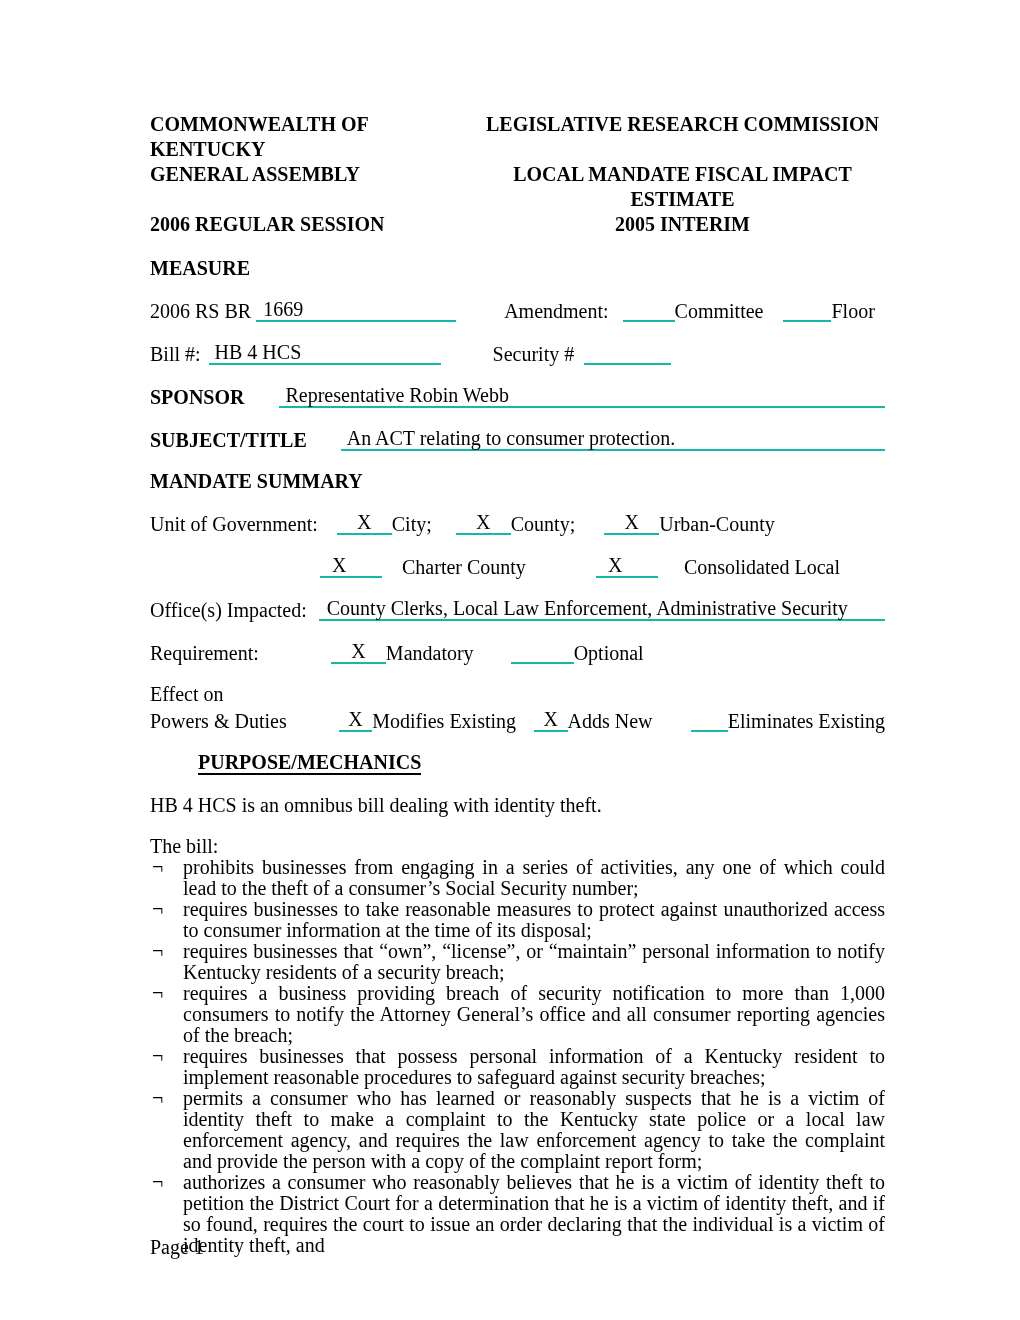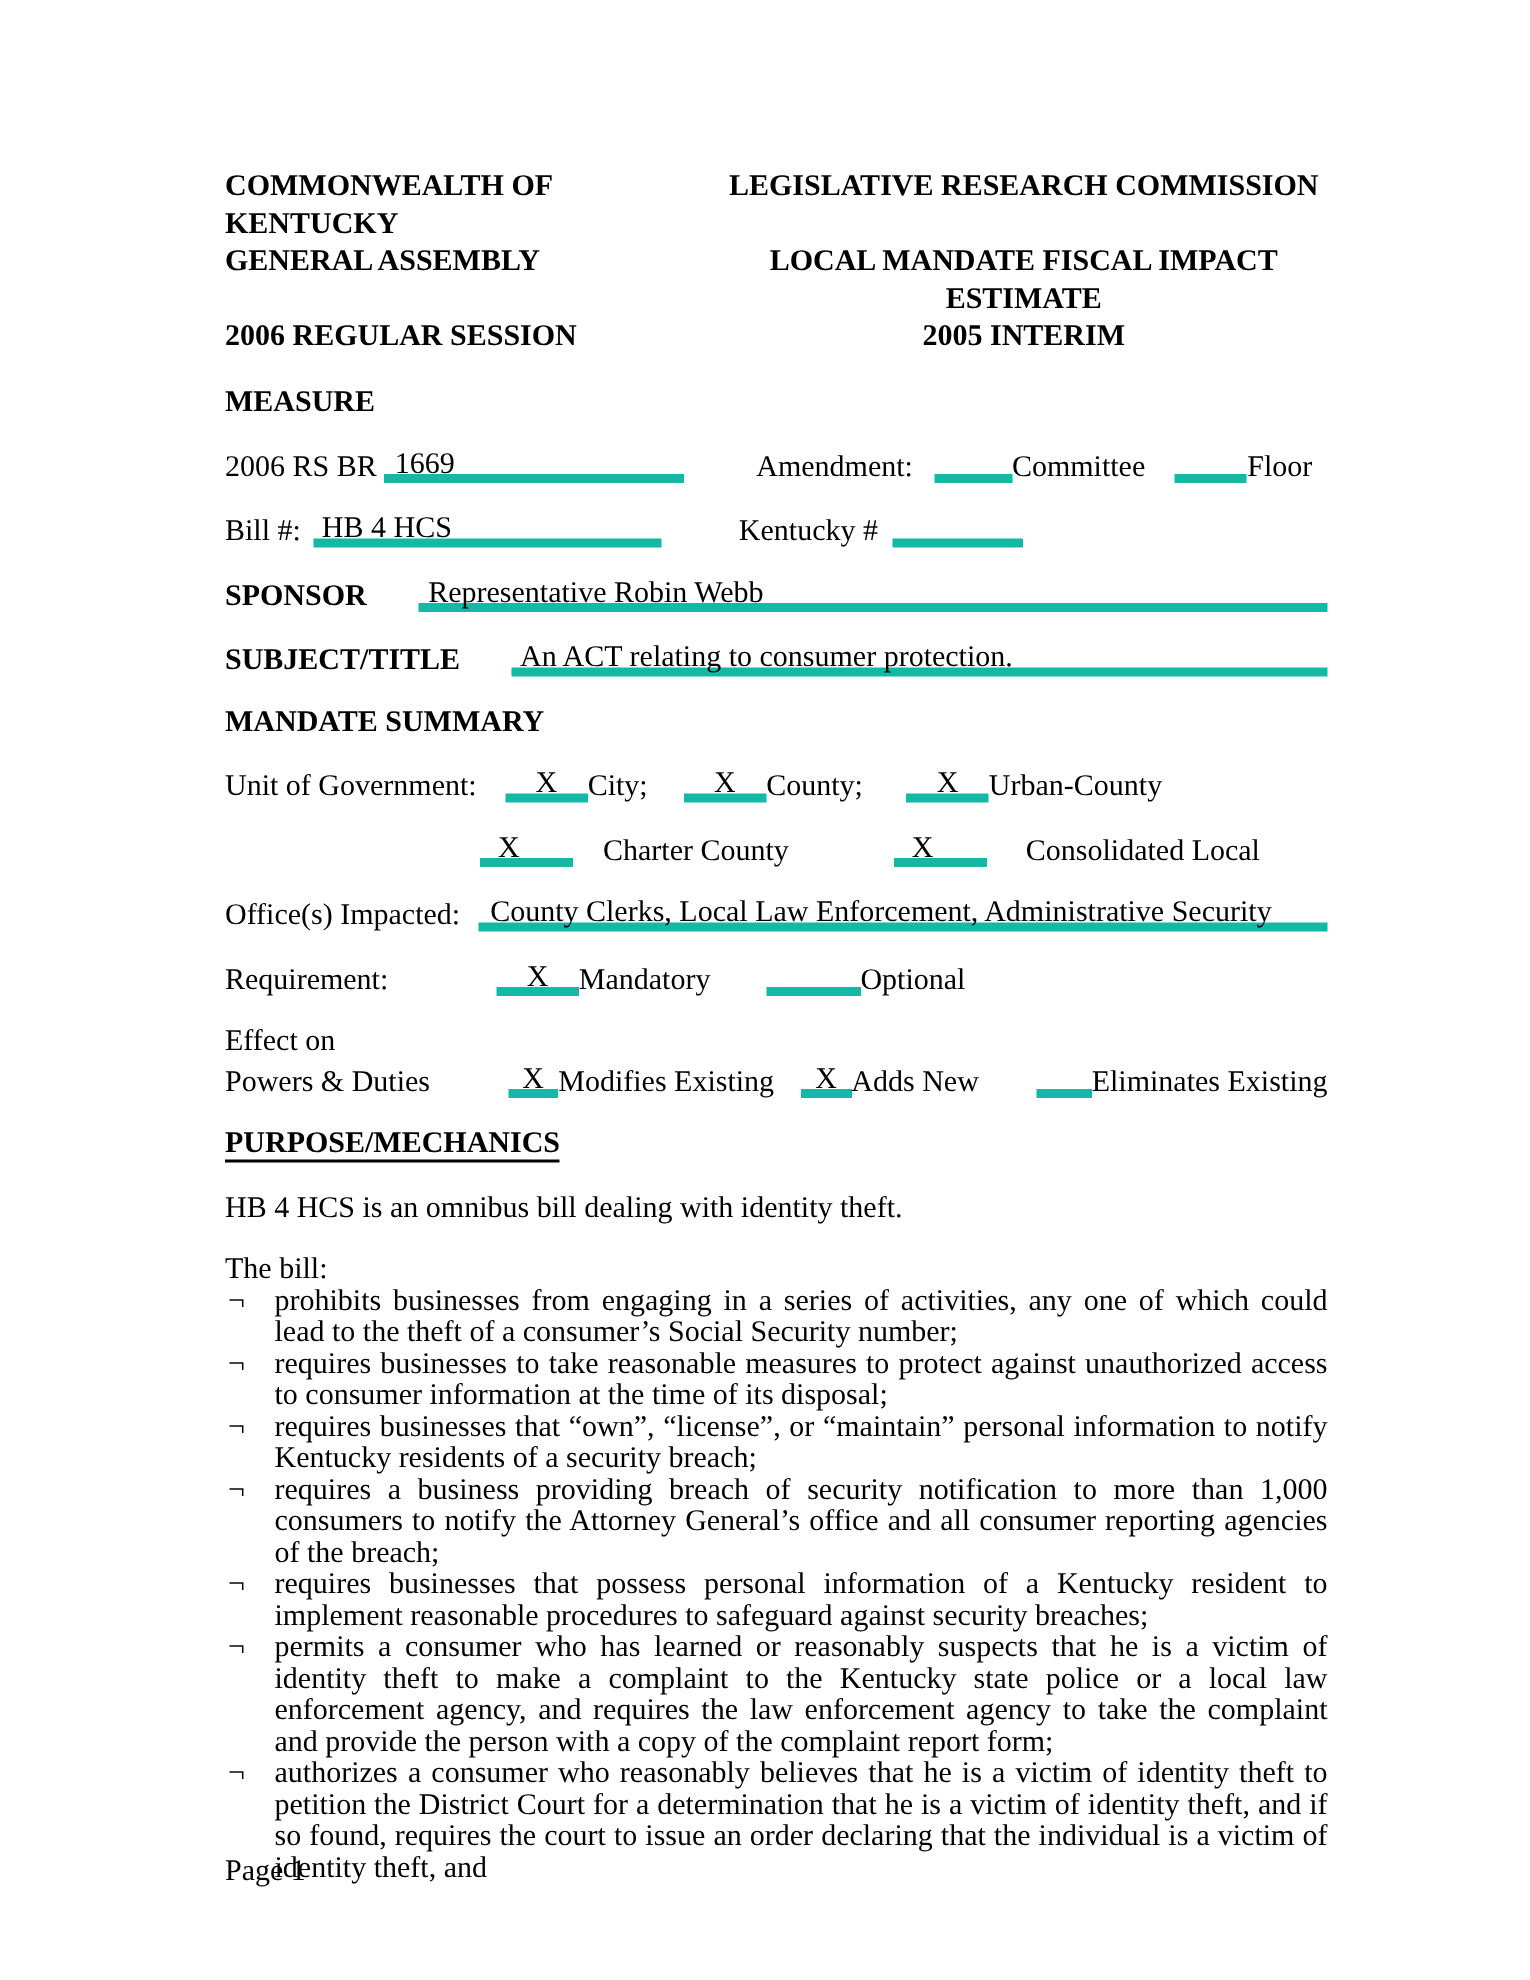--- a/index.html
+++ b/index.html
@@ -20,31 +20,32 @@
     overflow: hidden;
   }
   .doc-header { font-weight: bold; line-height: 25px; }
   .hline { display: flex; }
   .h-left { width: 330px; flex: none; }
   .h-right { flex: 1; text-align: center; }
   .heading { font-weight: bold; margin-top: 21px; }
   .frow { display: flex; align-items: flex-end; margin-top: 20px; white-space: nowrap; }
   .fld {
     display: inline-block;
-    border-bottom: 6px solid #14b8a6;
+    border-bottom: 2px solid #14b8a6;
     height: 23px;
     box-sizing: border-box;
     overflow: visible;
   }
   .bold { font-weight: bold; }
   .underline-heading {
     font-weight: bold;
     display: inline-block;
     border-bottom: 2px solid #000;
     margin-top: 20px;
+    margin-left: 48px;
   }
   .para { margin-top: 20px; }
   .stack { margin-top: 20px; }
   .stack div { margin-top: 0; }
   .stack .frow { margin-top: 4px; }
   .bullet-item { display: flex; }
   .bullet-marker { width: 31px; flex: none; padding-left: 2px; }
   .bullet-text { flex: 1; text-align: justify; }
   .footer { position: absolute; left: 150px; top: 1237px; }
 </style>
@@ -76,21 +77,21 @@
     <span style="margin-left:48px;">Amendment:</span>
     <span class="fld" style="width:52px; margin-left:14px;"></span>
     <span>Committee</span>
     <span class="fld" style="width:48px; margin-left:20px;"></span>
     <span>Floor</span>
   </div>
 
   <div class="frow">
     <span>Bill #:</span>
     <span class="fld" style="width:232px; margin-left:8px; padding-left:6px;">HB 4 HCS</span>
-    <span style="margin-left:52px;">Kentucky #</span>
+    <span style="margin-left:52px;">Security #</span>
     <span class="fld" style="width:87px; margin-left:10px;"></span>
   </div>
 
   <div class="frow">
     <span class="bold">SPONSOR</span>
     <span class="fld" style="flex:1; margin-left:35px; padding-left:6px; white-space:nowrap;">Representative Robin Webb</span>
   </div>
 
   <div class="frow">
     <span class="bold">SUBJECT/TITLE</span>

